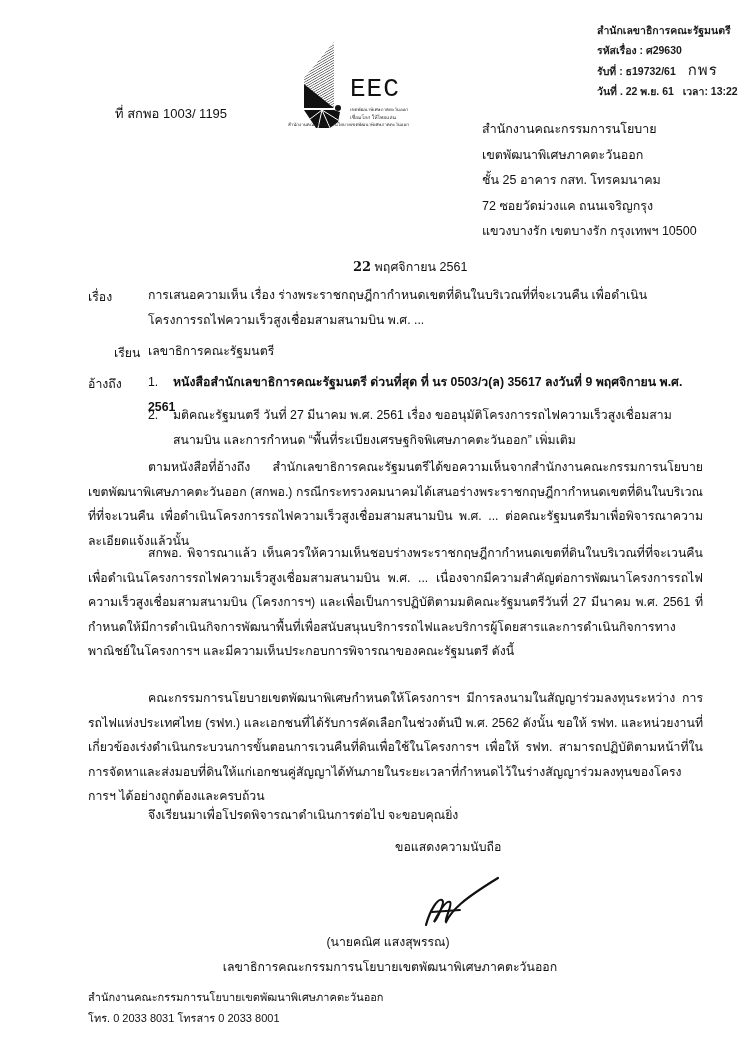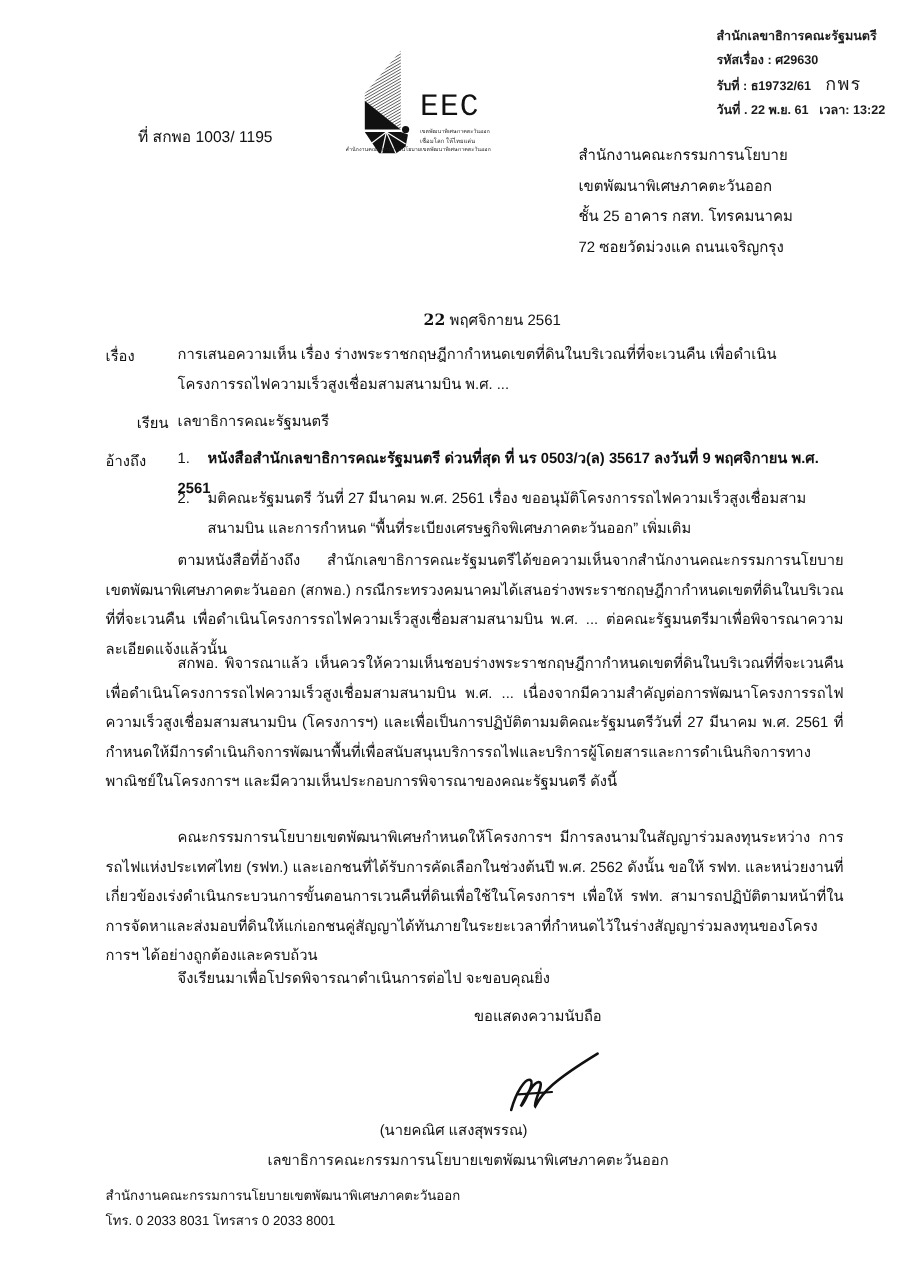--- a/index.html
+++ b/index.html
@@ -129,21 +129,21 @@
       position: absolute;
       left: 395px;
     }
 
     .signature {
       left: 420px; top: 870px;
       width: 80px; height: 60px;
     }
 
     .signer-name {
-      left: 0; width: 606px; top: 932px;
+      left: 10px; width: 606px; top: 932px;
       text-align: center;
       padding-left: 150px;
       box-sizing: border-box;
     }
     .signer-title {
       left: 0; width: 630px; top: 957px;
       text-align: center;
       padding-left: 150px;
       box-sizing: border-box;
     }
@@ -194,20 +194,21 @@
   <div class="logo-sub" style="left:62px;top:68px;">เขตพัฒนาพิเศษภาคตะวันออก</div>
   <div class="logo-sub" style="left:62px;top:75px;font-size:5px;">เชื่อมโลก ให้ไทยแล่น</div>
   <div class="logo-sub" style="left:0px;top:83px;">สำนักงานคณะกรรมการนโยบายเขตพัฒนาพิเศษภาคตะวันออก</div>
 </div>
 
 <div class="abs address">
   <div>สำนักงานคณะกรรมการนโยบาย</div>
   <div>เขตพัฒนาพิเศษภาคตะวันออก</div>
   <div>ชั้น 25 อาคาร กสท. โทรคมนาคม</div>
   <div>72 ซอยวัดม่วงแค ถนนเจริญกรุง</div>
+  <div>แขวงบางรัก เขตบางรัก กรุงเทพฯ 10500</div>
 </div>
 
 <div class="abs date">
   <span class="day">22</span>
   <span>พฤศจิกายน 2561</span>
 </div>
 
 <div class="body-text">
   <div class="field-label" style="top:287px;">เรื่อง</div>
   <div class="field-value" style="top:283px;">การเสนอความเห็น เรื่อง ร่างพระราชกฤษฎีกากำหนดเขตที่ดินในบริเวณที่ที่จะเวนคืน เพื่อดำเนิน</div>

